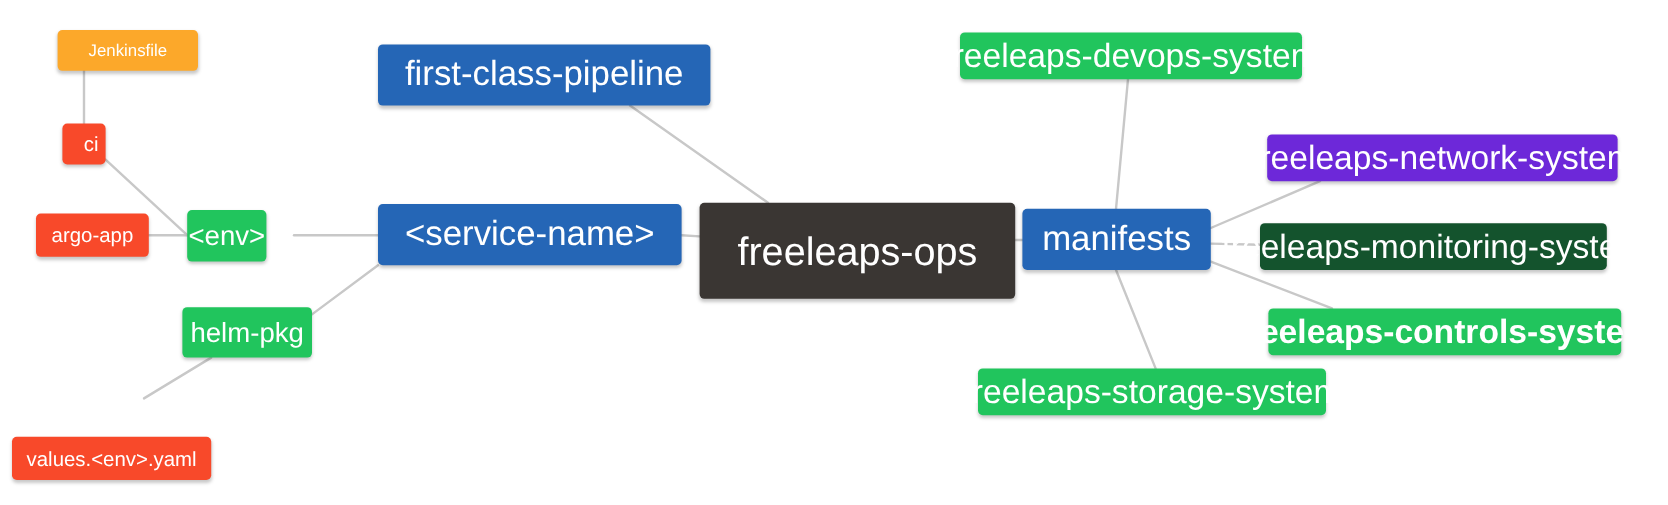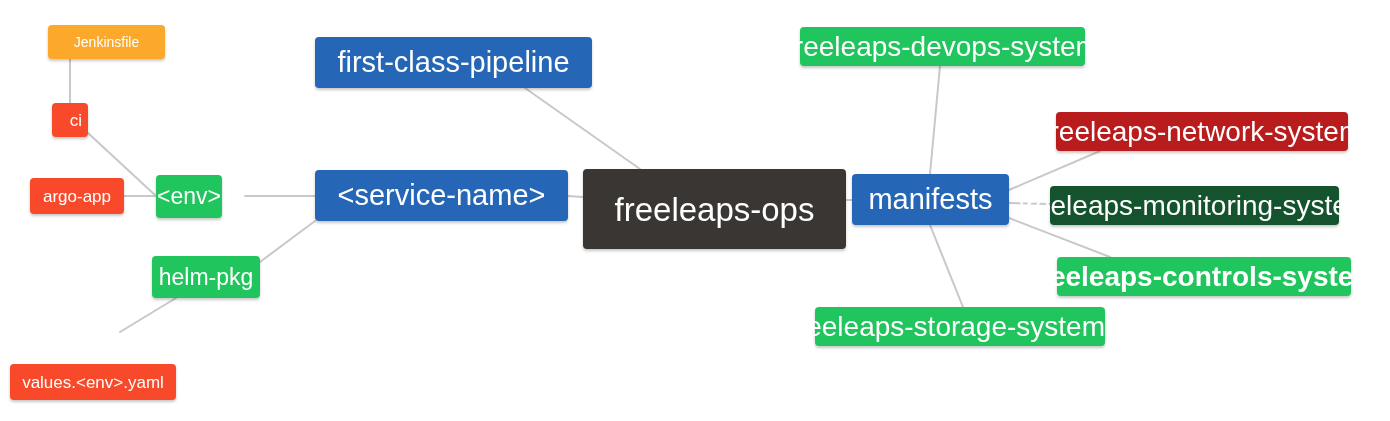--- a/index.html
+++ b/index.html
@@ -97,27 +97,27 @@
       </div>
       <div class="node fs-33" style="left: 583px; top: 169px; width: 263px; height: 80px; background: rgb(58, 54, 51);">
         <span>freeleaps-ops</span>
       </div>
       <div class="node fs-29" style="left: 852px; top: 174px; width: 157px; height: 51px; background: rgb(37, 102, 182);">
         <span>manifests</span>
       </div>
       <div class="node fs-21" style="left: 800px; top: 27px; width: 285px; height: 39px; background: rgb(33, 197, 93);">
         <span>freeleaps-devops-system</span>
       </div>
-      <div class="node fs-21" style="left: 1056px; top: 112px; width: 292px; height: 39px; background: #b91c1c;">
+      <div class="node fs-21" style="left: 1056px; top: 112px; width: 292px; height: 39px; background: #6d28d9;">
         <span>freeleaps-network-system</span>
       </div>
       <div class="node fs-21" style="left: 1050px; top: 186px; width: 289px; height: 39px; background: #14532d;">
         <span>freeleaps-monitoring-system</span>
       </div>
       <div class="node fs-21" style="left: 1057px; top: 257px; width: 294px; height: 39px; background: rgb(33, 197, 93); font-weight: bold;">
         <span>freeleaps-controls-system</span>
       </div>
-      <div class="node fs-21" style="left: 815px; top: 307px; width: 290px; height: 39px; background: rgb(33, 197, 93); justify-content: flex-end;">
+      <div class="node fs-21" style="left: 815px; top: 307px; width: 290px; height: 39px; background: rgb(33, 197, 93);">
         <span>freeleaps-storage-system</span>
       </div>
     </div>
 
 </div>
 
 </body></html>

